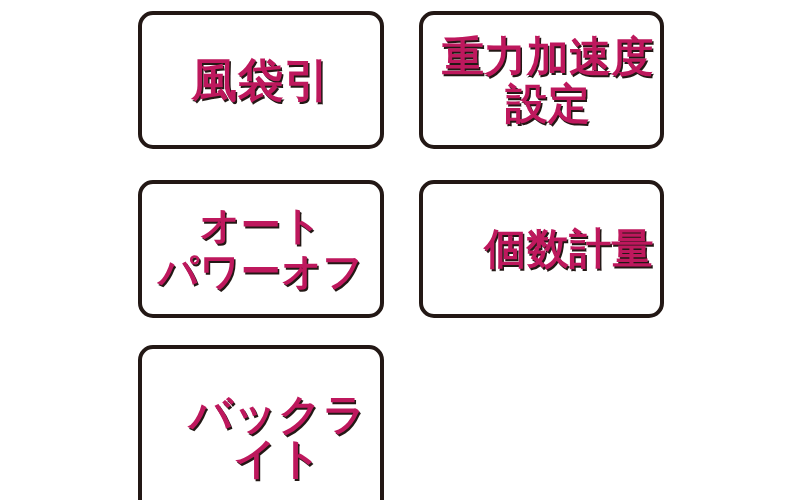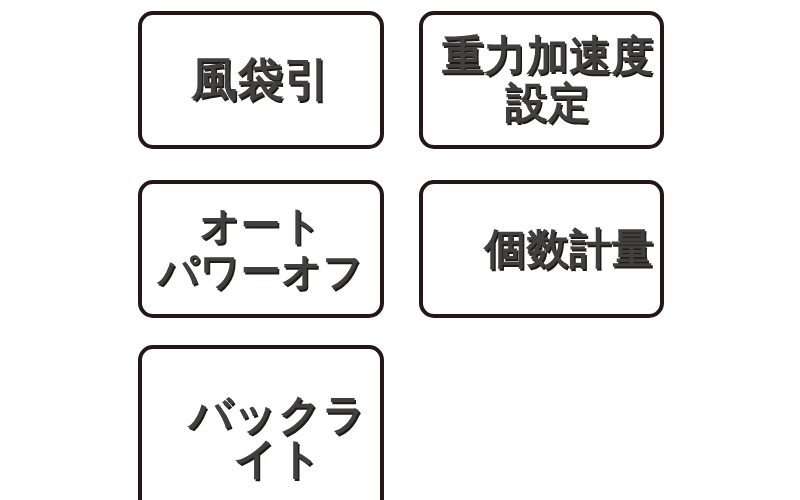--- a/index.html
+++ b/index.html
@@ -32,27 +32,26 @@
     display: flex;
     align-items: center;
     justify-content: center;
     text-align: center;
     padding: 4px 6px;
     cursor: pointer;
   }
 
   .btn-label {
     display: block;
-    color: #404040;
+    color: #be185d;
     font-weight: 700;
     letter-spacing: 0.01em;
     line-height: 1.02;
     white-space: pre-line;
     text-shadow: 1.5px 1.5px 0 #231815;
-    font-family: Liberation Serif, serif;
     -webkit-font-smoothing: antialiased;
   }
 
   
   .col-1 { left: 138px; width: 246px; }
   .col-2 { left: 419px; width: 245px; justify-content: flex-end; }
 
   .row-1 { top: 11px;  height: 138px; }
   .row-2 { top: 180px; height: 138px; }
   .row-3 { top: 345px; height: 184px; padding-left: 40px; }

